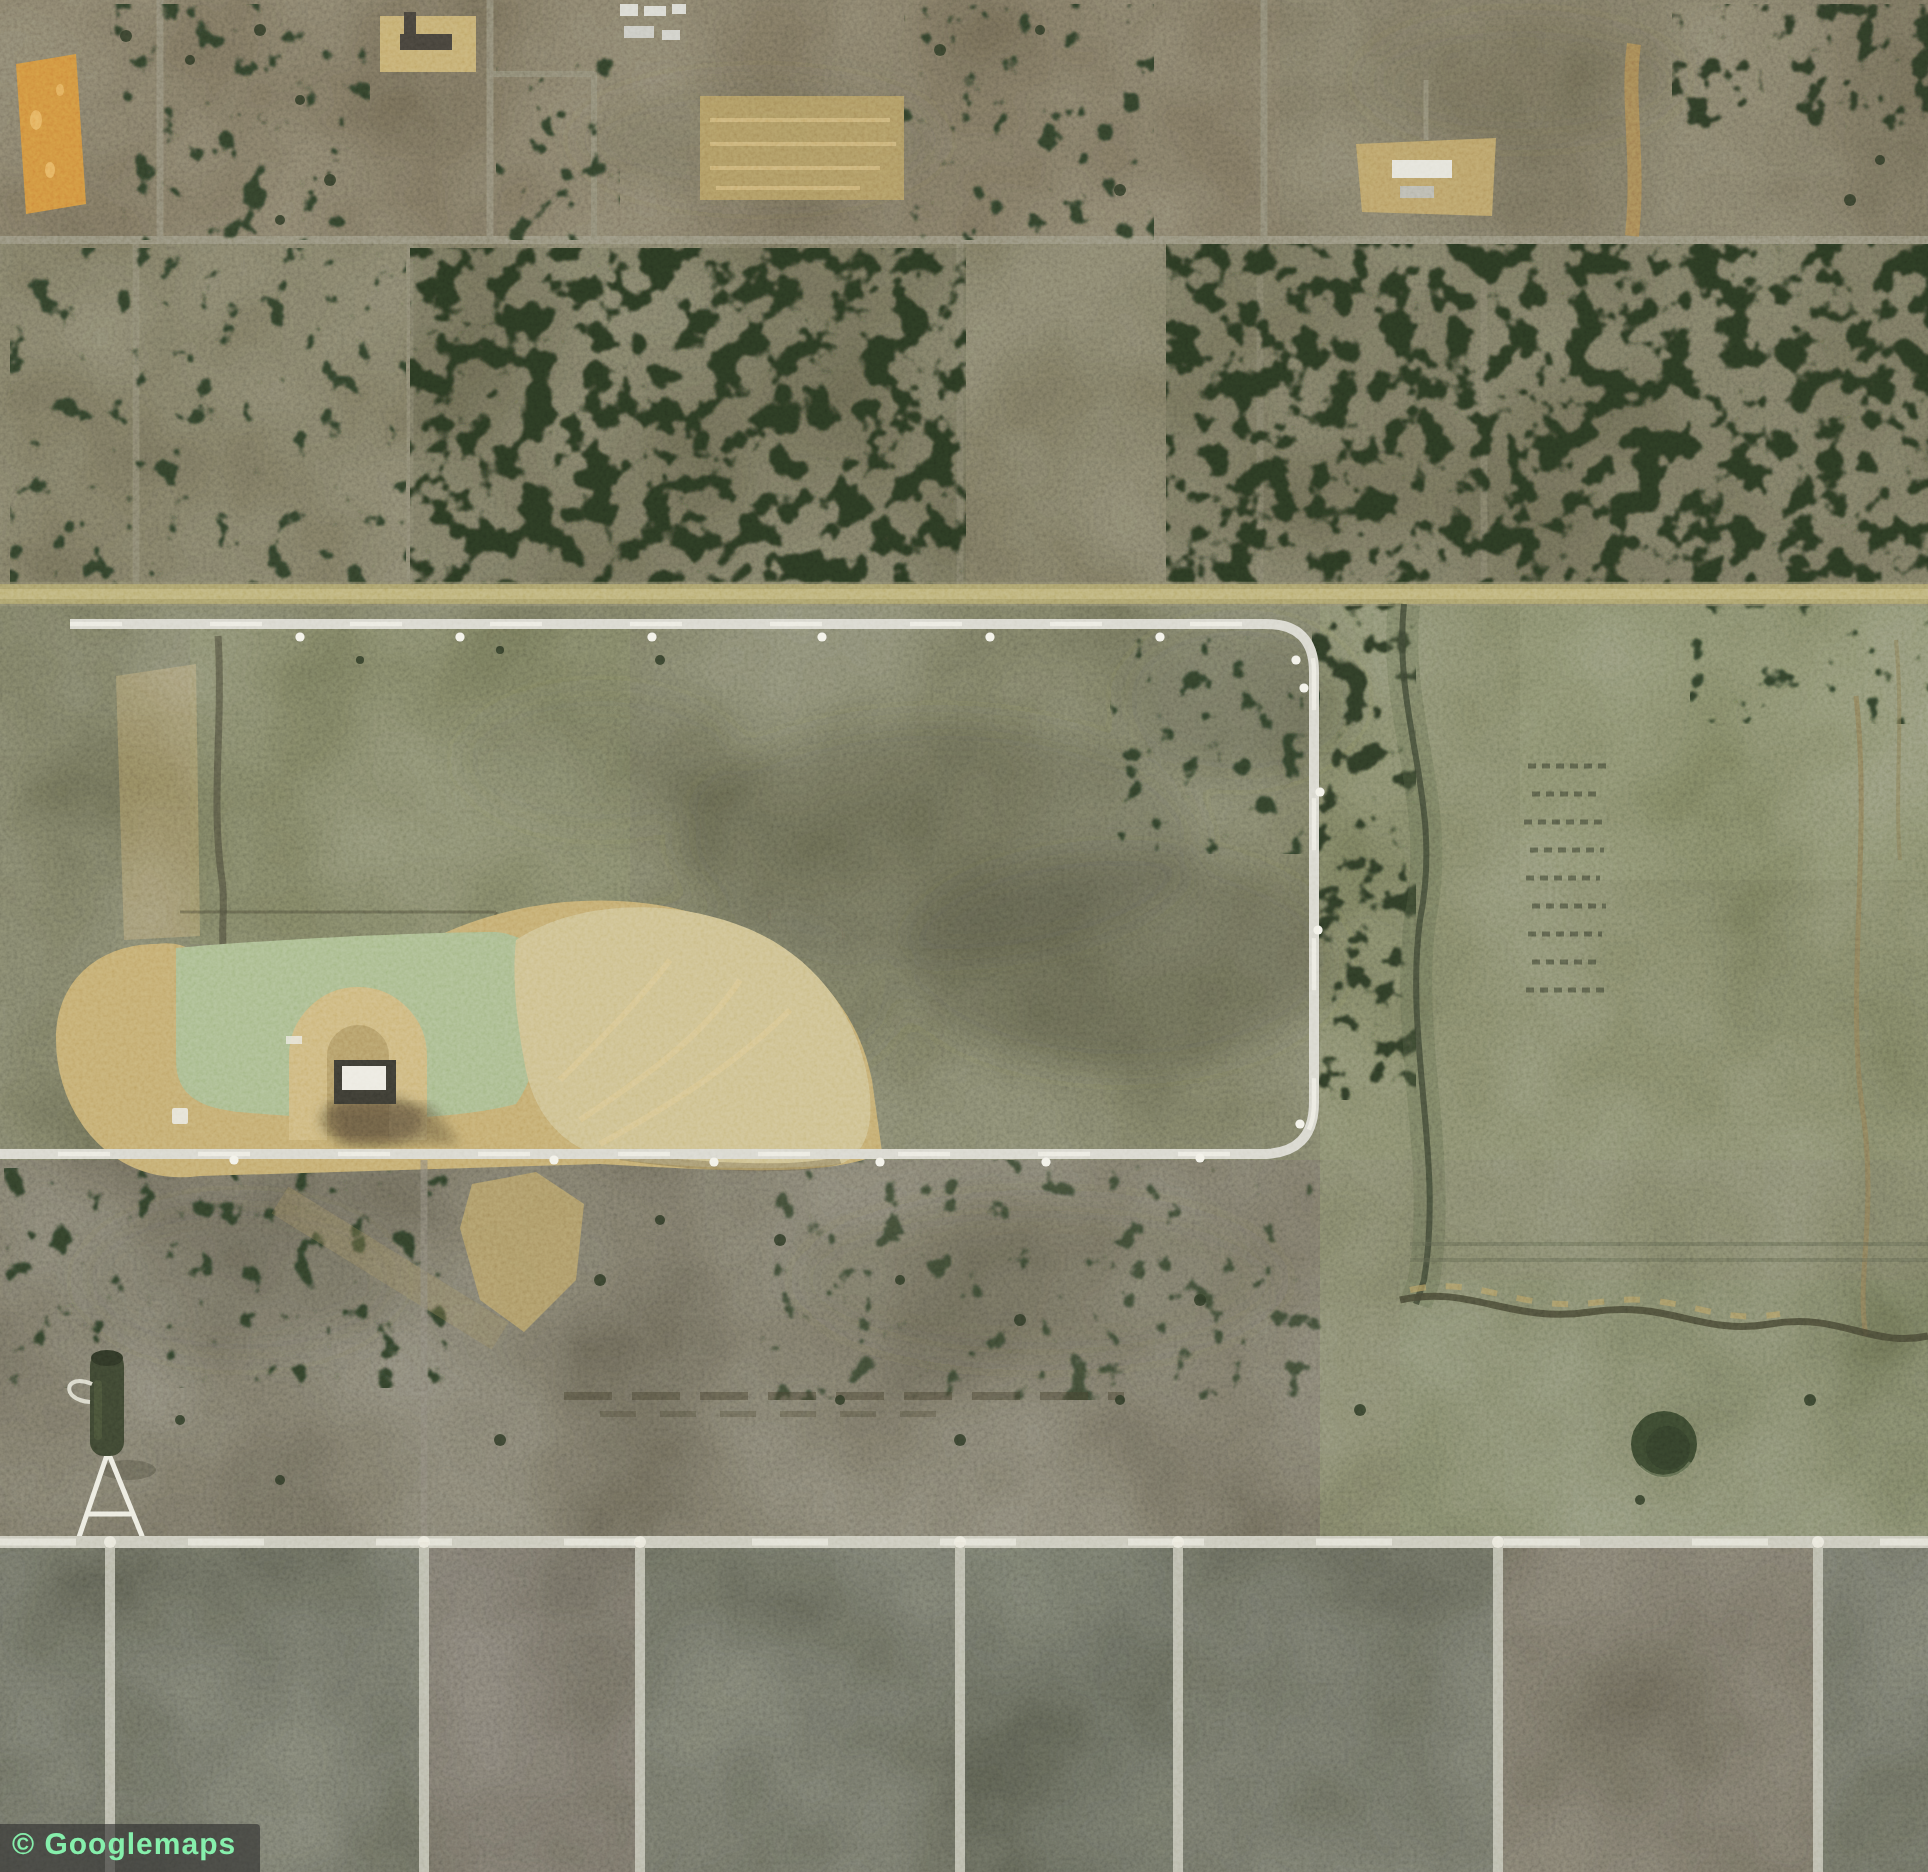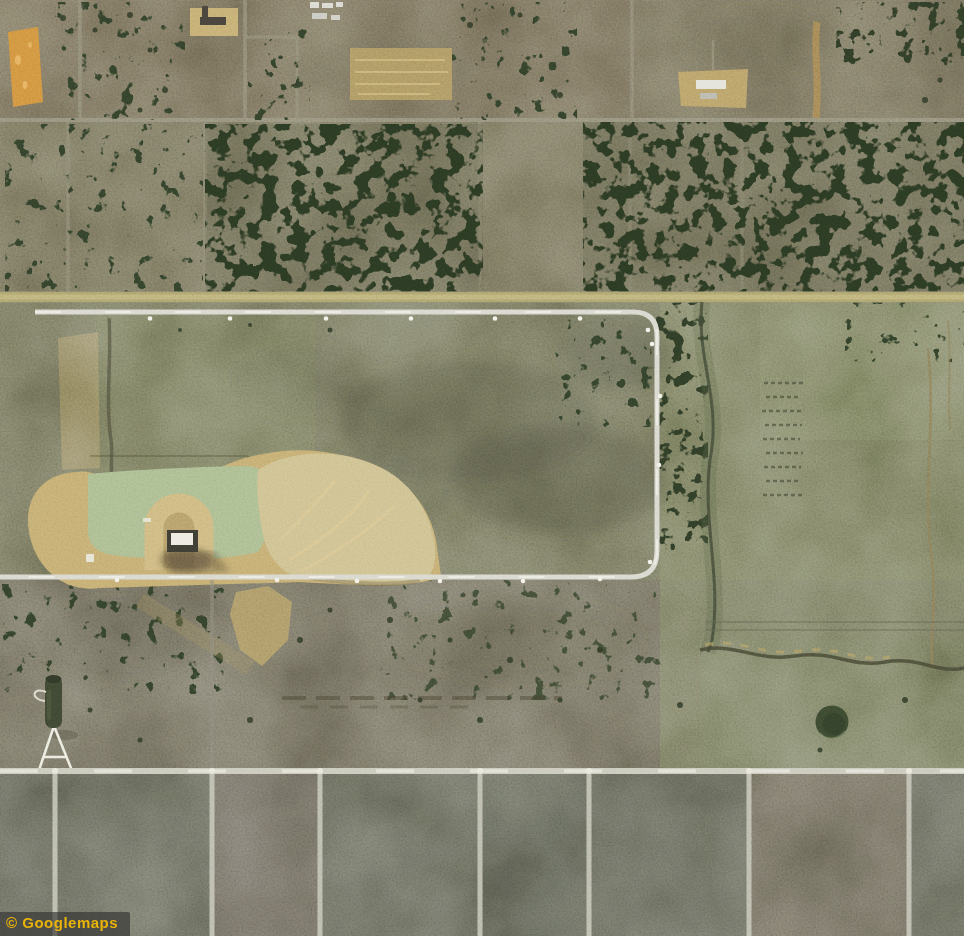--- a/index.html
+++ b/index.html
@@ -284,16 +284,16 @@
       <circle cx="480" cy="771" r="3"></circle>
           <circle cx="589" cy="771" r="3"></circle>
           <circle cx="749" cy="771" r="3"></circle>
       <circle cx="909" cy="771" r="3"></circle>
     </g>
   </g>
 
   <rect class="blend-overlay" x="0" y="0" width="964" height="936" filter="url(#fGrain)" opacity="0.4"></rect>
 </svg>
 
-<div class="watermark" style="background: rgba(45, 45, 45, 0.62); color: #eab308; text-align: right;">
+<div class="watermark" style="background: rgba(45, 45, 45, 0.62); color: #86efac; text-align: right;">
   <span>© Googlemaps</span>
 </div>
 </div>
 
 </body></html>

